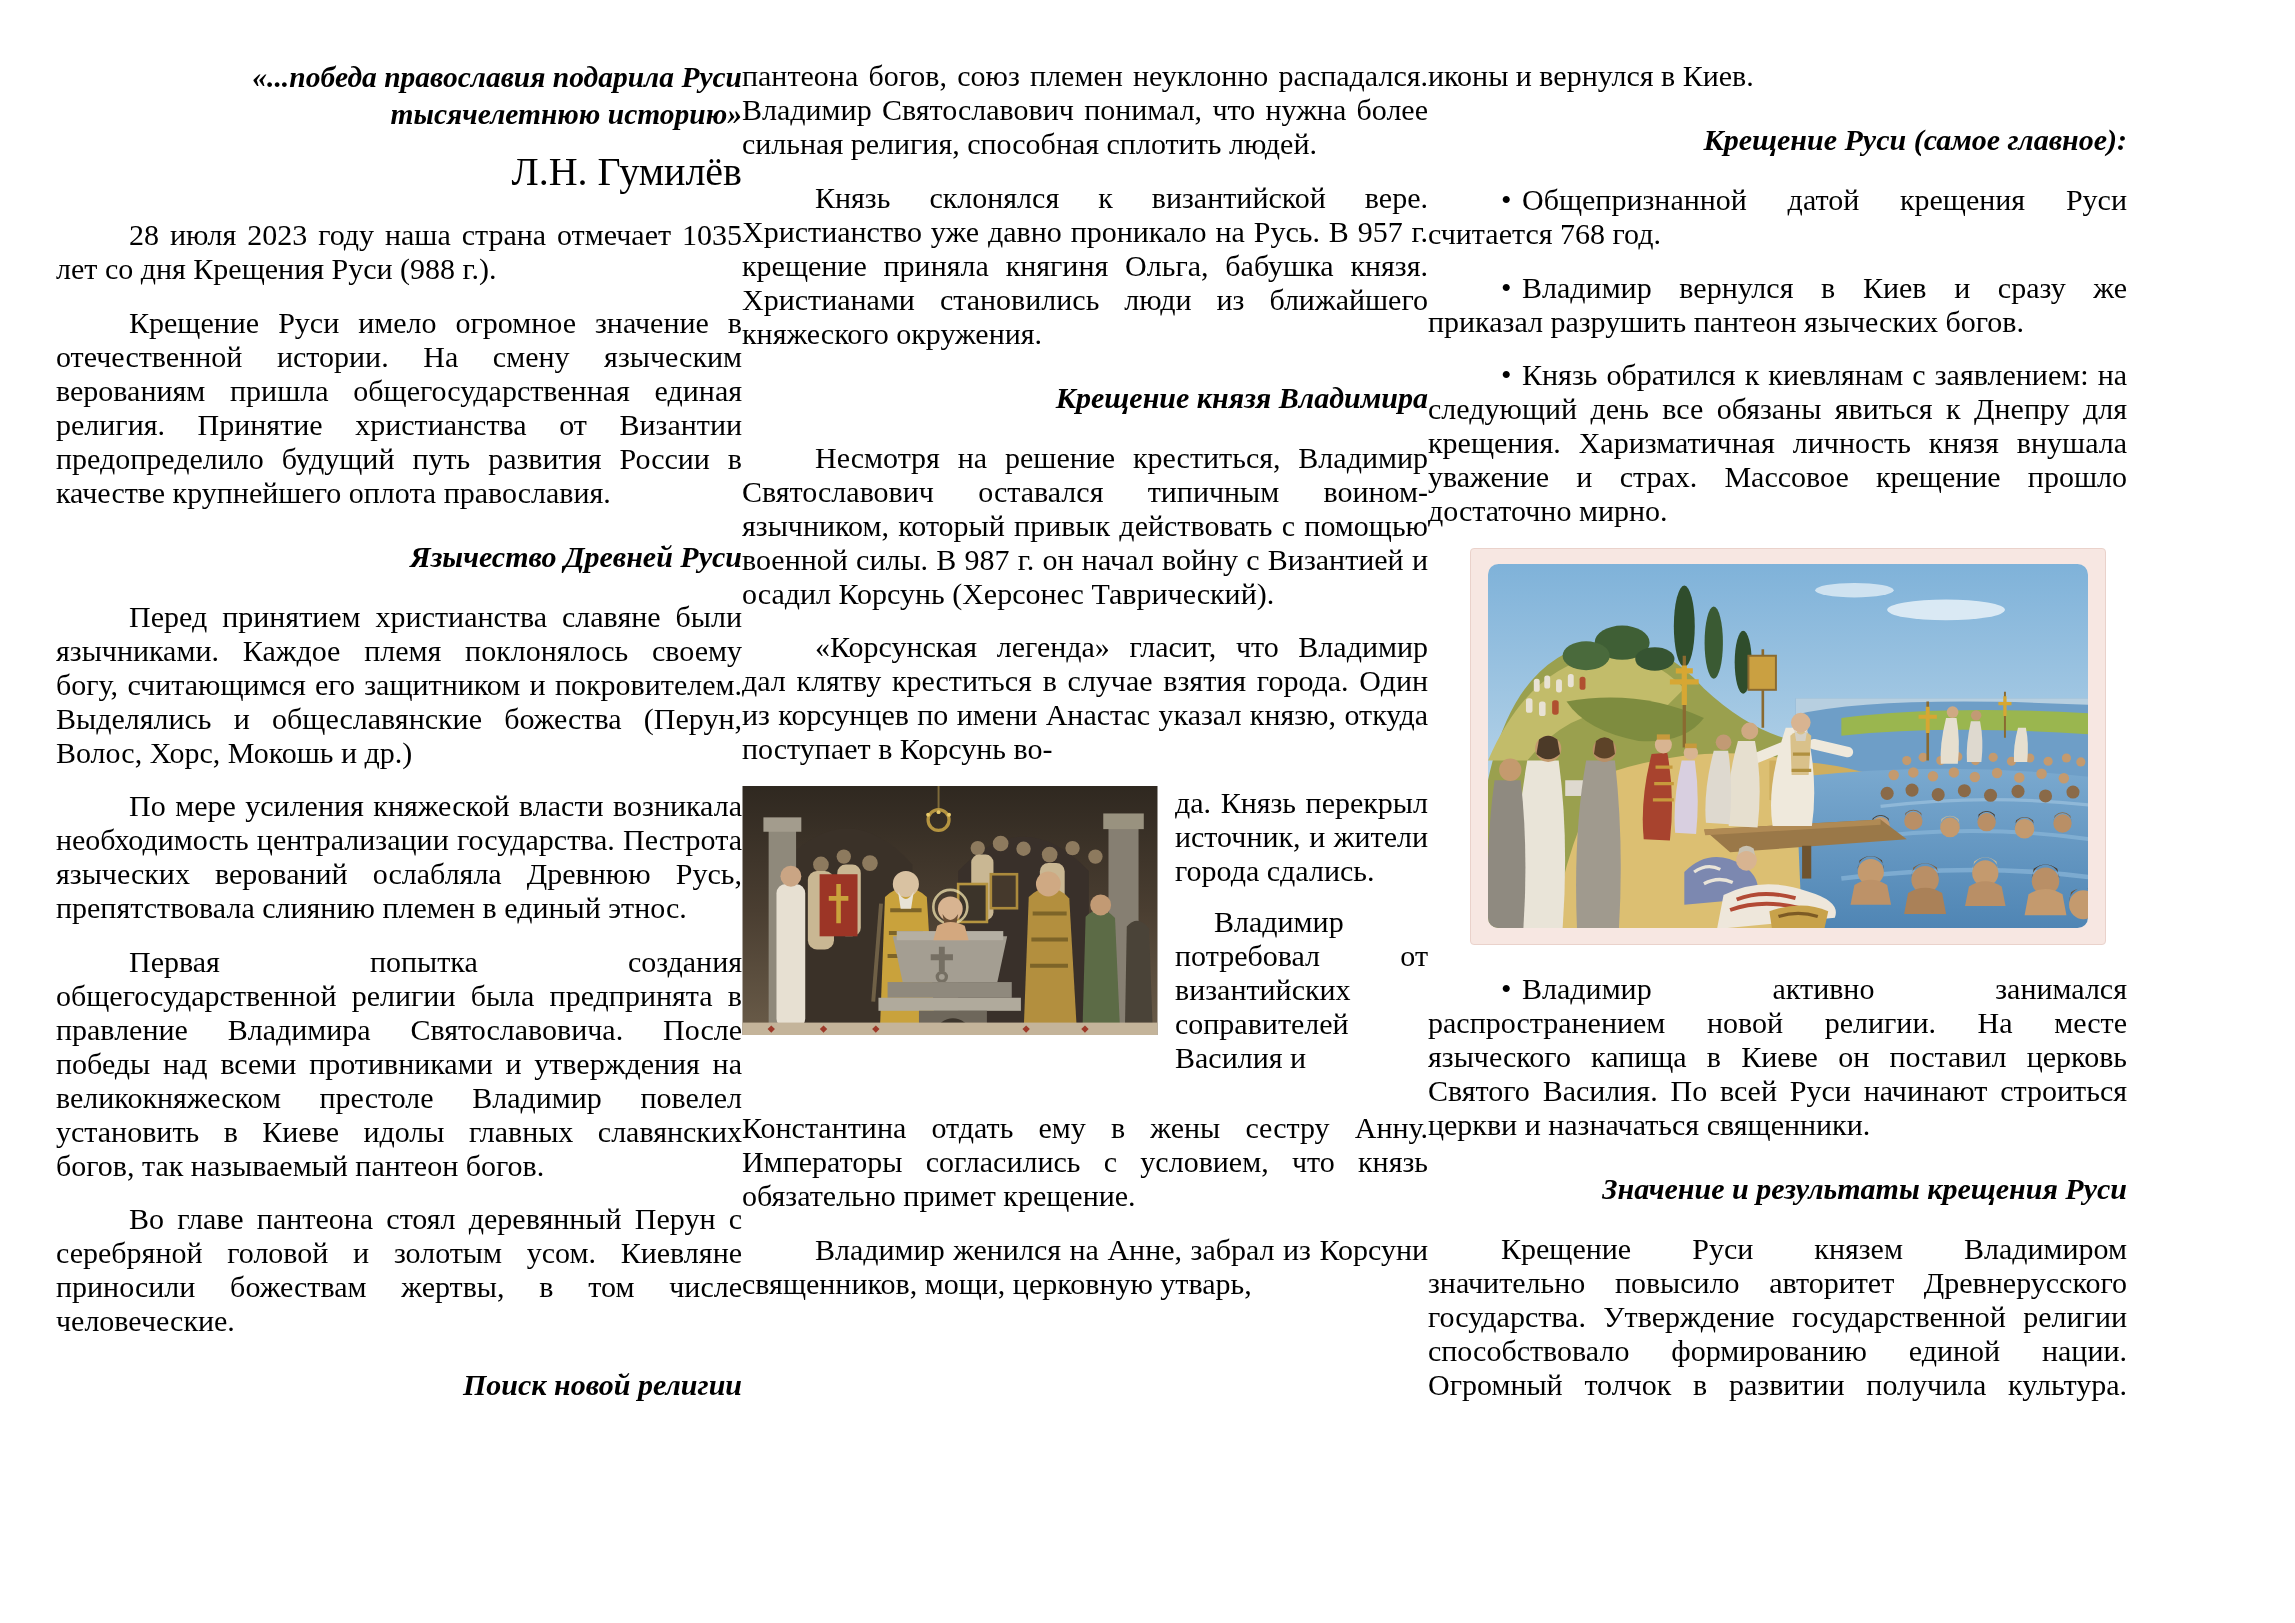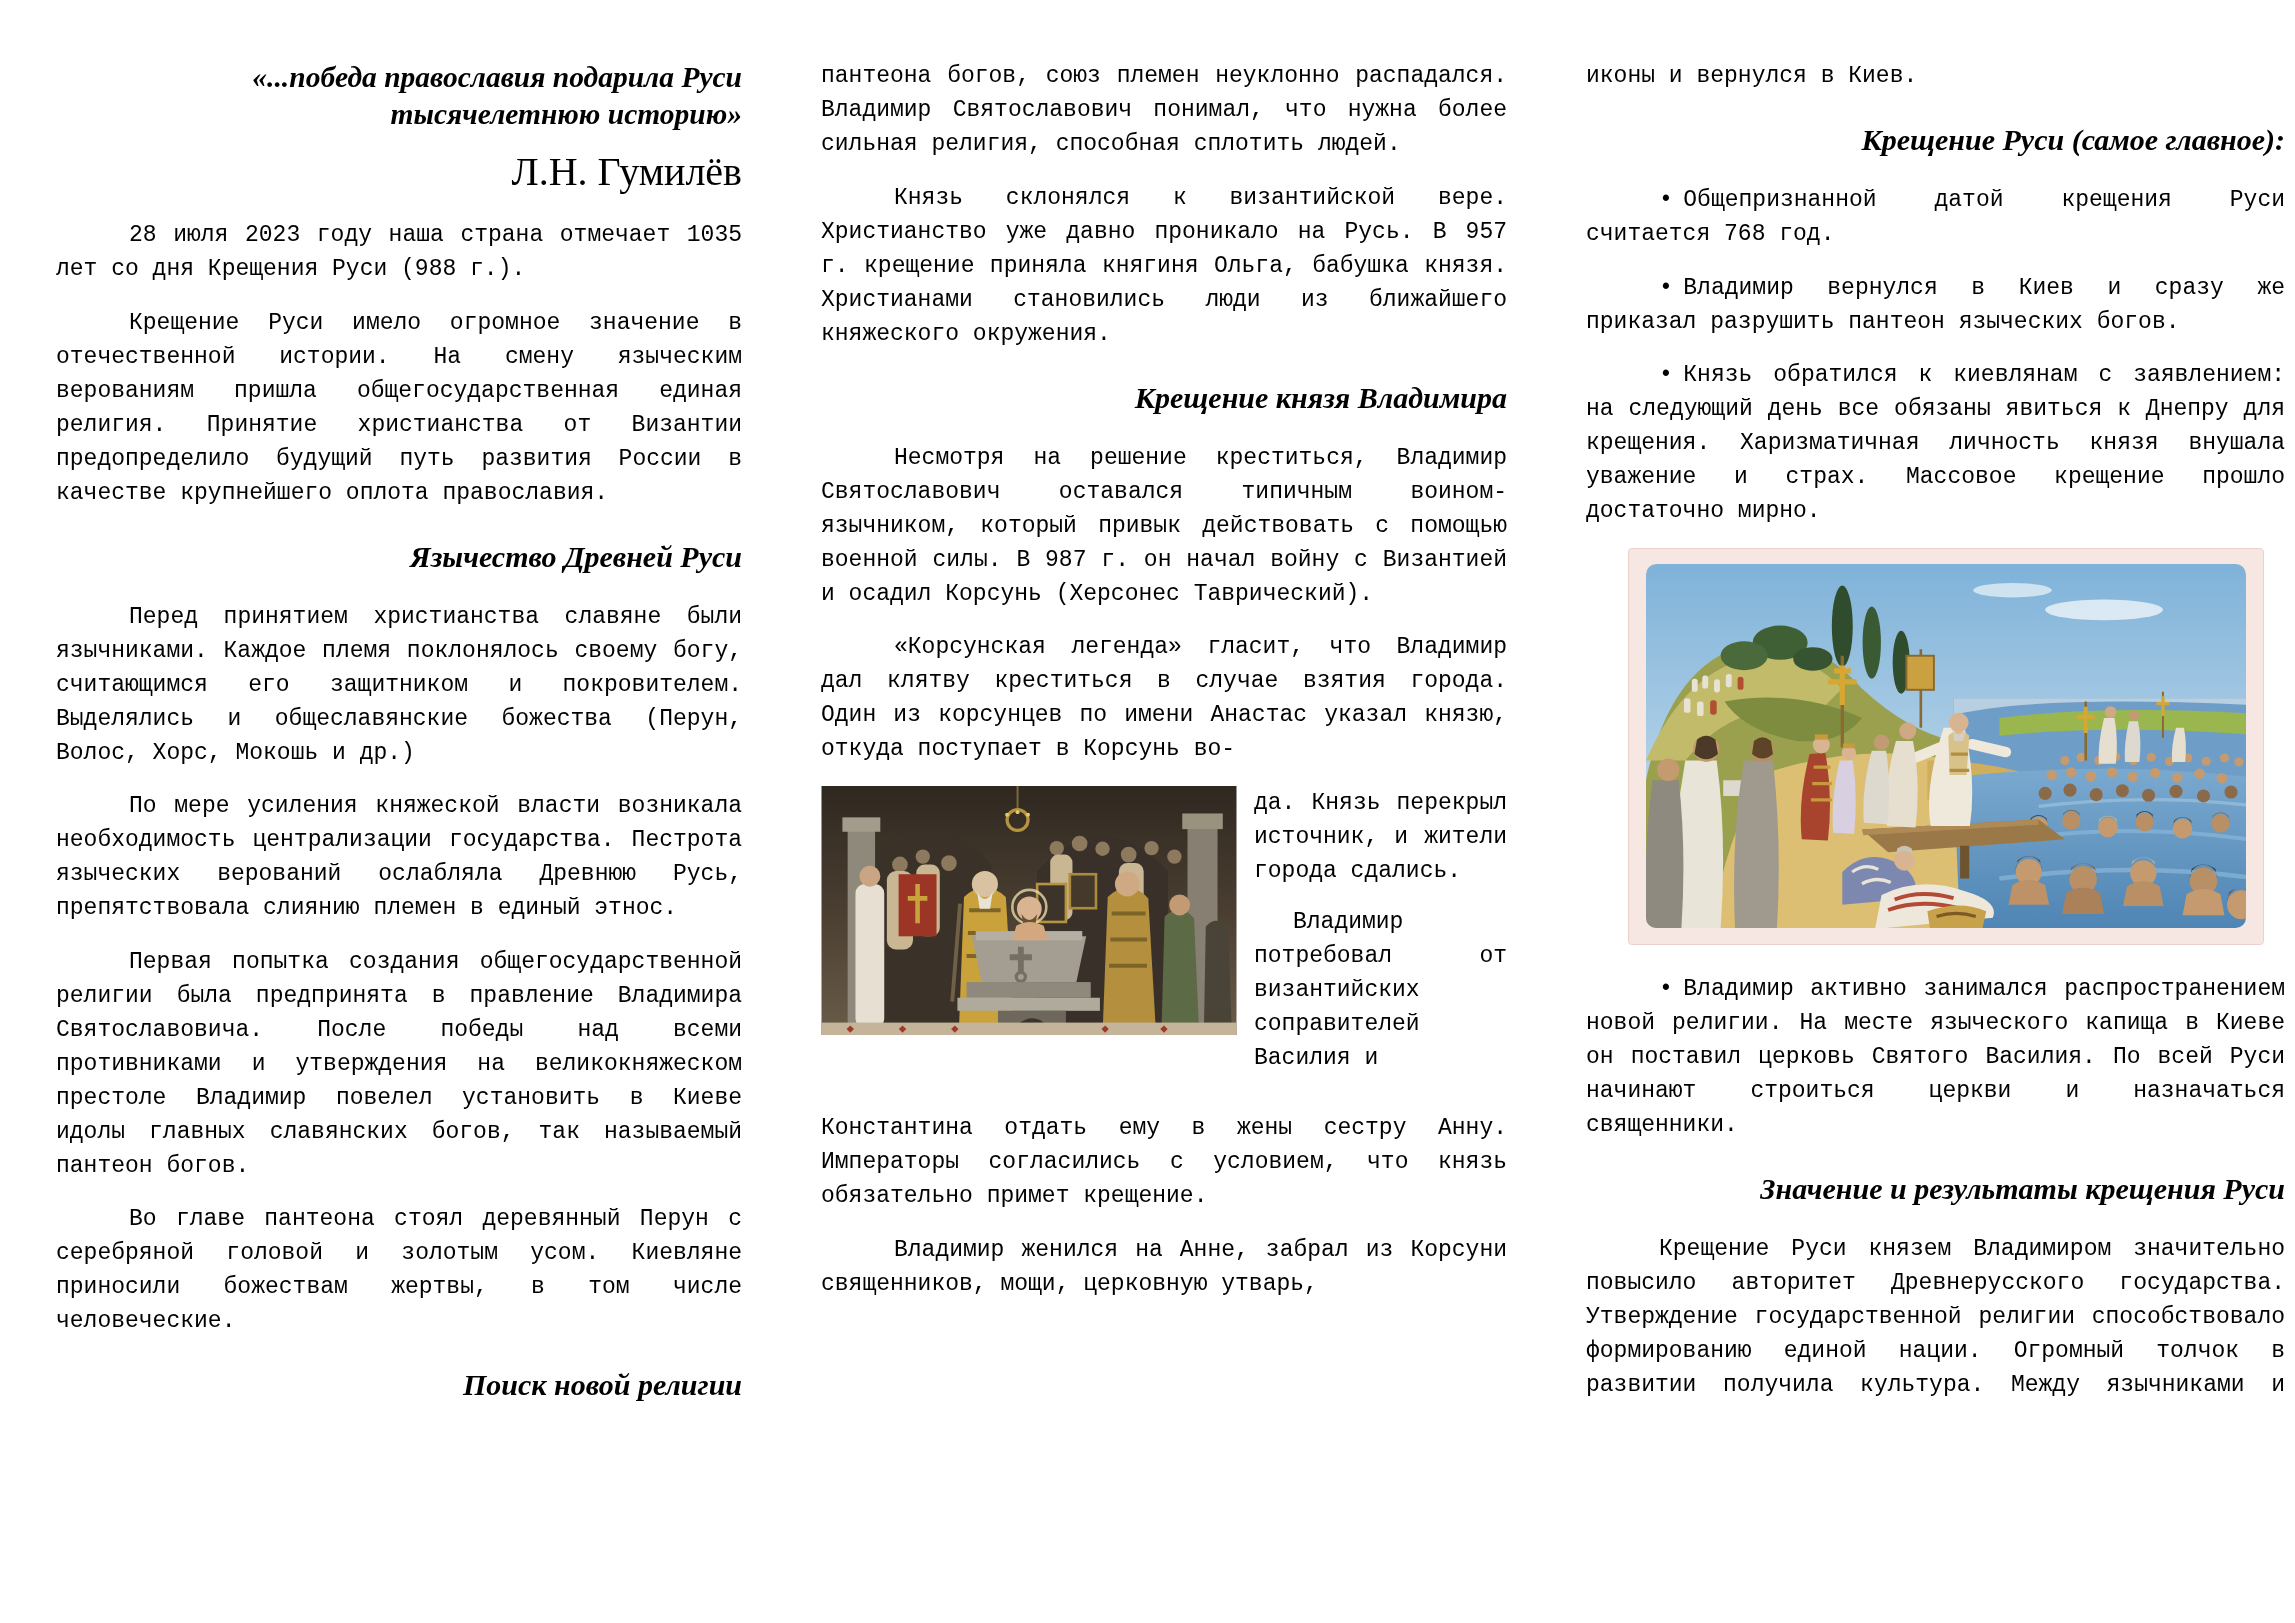--- a/index.html
+++ b/index.html
@@ -3,34 +3,32 @@
 <meta charset="utf-8">
 <style>
   html,body{margin:0;padding:0;background:#ffffff;}
   .page{
     position:relative;
     width:2295px;height:1403px;
     background:#ffffff;
     box-sizing:border-box;
     padding:59px 11.8px 19.6px 56px;
     display:flex;
-    gap:79px;
     font-family:"Liberation Serif", serif;
     color:#000000;
     overflow:hidden;
   }
   .col{flex:none;}
   .col-1{width:686px;}
   .col-2{width:686px;}
   .col-3{width:699px;}
   .para{
-    font-size:23px;line-height:34px;
+    font-size:30px;line-height:34px;
     text-align:justify;text-indent:73px;
     margin:0 0 19.6px 0;
-    font-family:Liberation Mono, monospace;
   }
   .cont{text-indent:0;}
   .epigraph{
     font-size:29.5px;line-height:37px;
     font-weight:bold;font-style:italic;
     text-align:right;text-indent:0;
     margin:0 0 22px 0;
   }
   .author{
     font-size:40px;line-height:34px;

